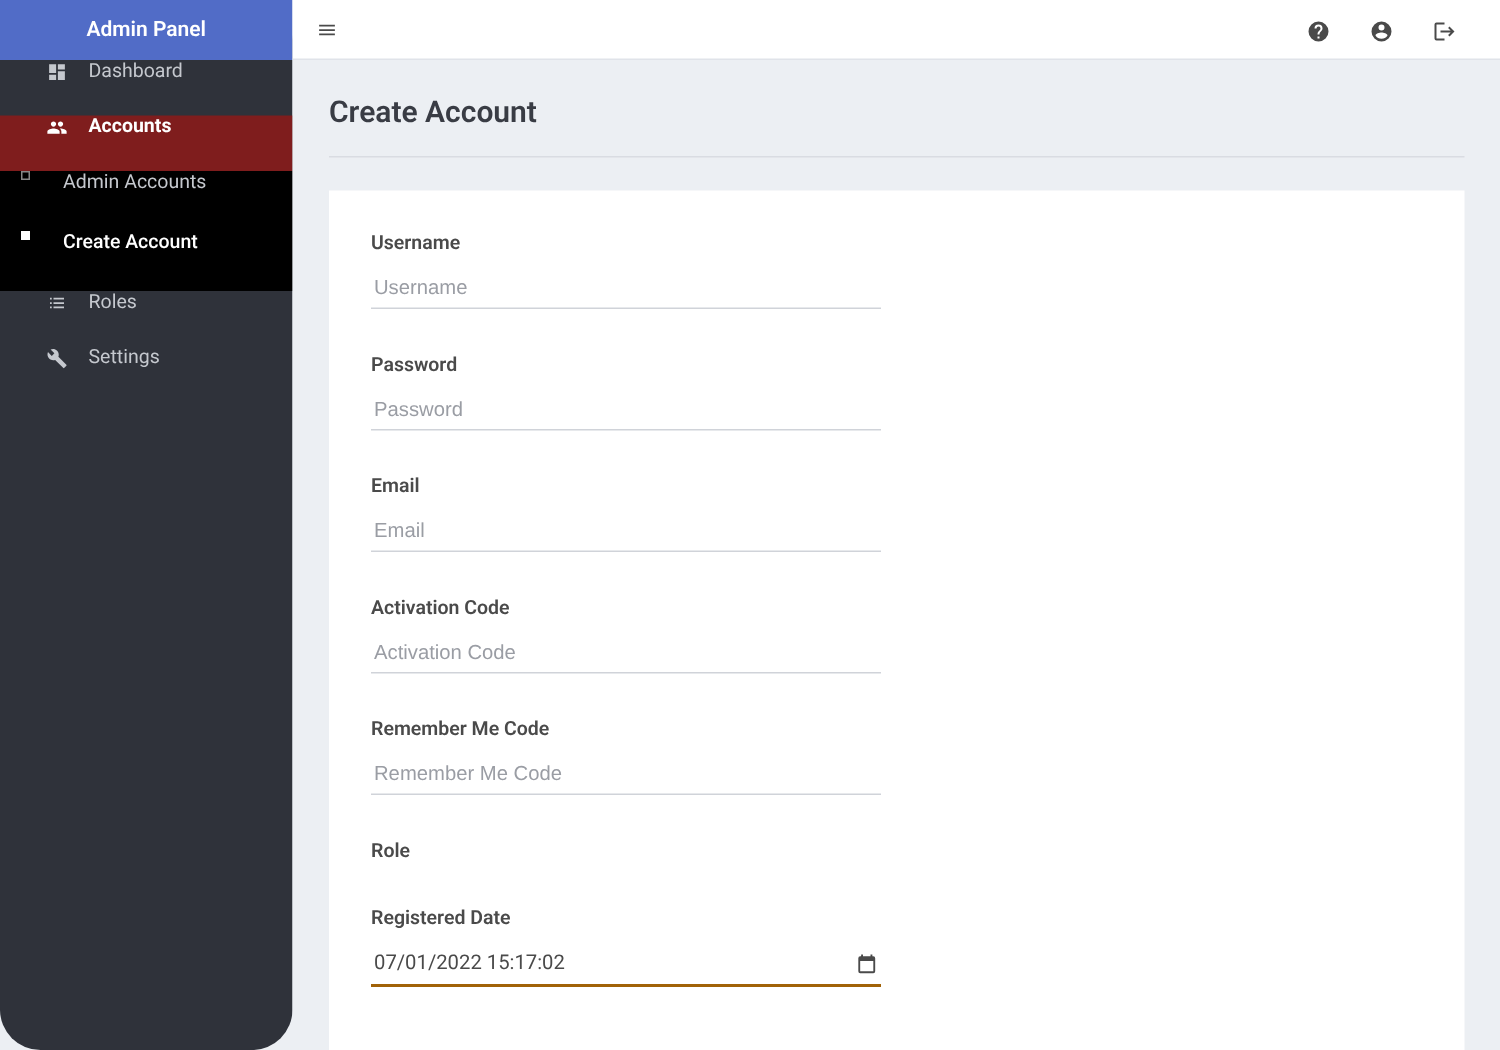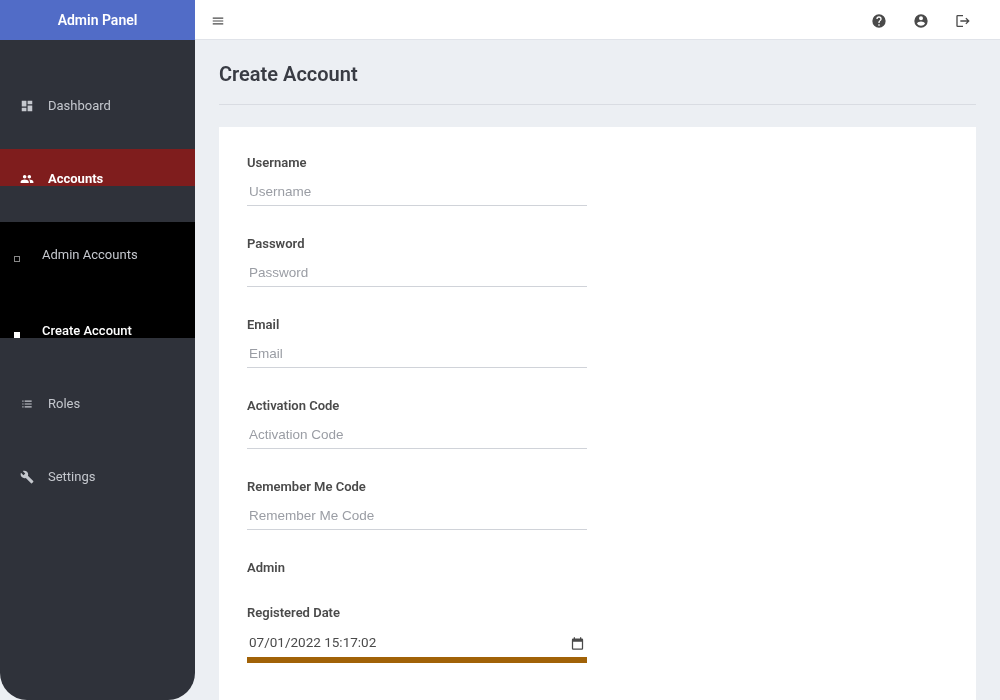--- a/index.html
+++ b/index.html
@@ -3,21 +3,21 @@
 <meta charset="utf-8">
 <style>
   * { box-sizing: border-box; margin: 0; padding: 0; }
   html, body { height: 100%; font-family: -apple-system, BlinkMacSystemFont, "Segoe UI", Roboto, sans-serif; font-size: 14px; color: #4a4a4a; }
   body { display: flex; width: 1000px; height: 700px; overflow: hidden; background: #eceff3; }
 
   
   .sidebar { width: 195px; background: #2f323a; color: #c5c8ce; display: flex; flex-direction: column; flex-shrink: 0; border-radius: 27px; }
   .brand { background: #516cc7; color: #fff; height: 40px; display: flex; align-items: center; justify-content: center; font-weight: 600; font-size: 14px; }
   .nav { list-style: none; }
-  .nav-item { display: flex; align-items: flex-end; padding: 0 18px; height: 37px; font-size: 13px; cursor: pointer; color: #c5c8ce; margin-top: 36px; }
+  .nav-item { display: flex; align-items: flex-start; padding: 0 29px; height: 37px; font-size: 13px; cursor: pointer; color: #c5c8ce; }
   .nav-item.active { background: #7f1d1d; color: #fff; font-weight: 700; }
   .nav-item .nav-icon { width: 18px; text-align: center; margin-right: 12px; font-size: 13px; }
   .nav-item .nav-label { flex: 1; }
   .subnav { list-style: none; background: #000; }
   .subnav .nav-item { padding-left: 14px; height: 40px; font-size: 13px; }
   .subnav .nav-item.sub-active { color: #fff; font-weight: 500; }
   .subnav .bullet { width: 6px; height: 6px; border: 1px solid #888; margin-right: 22px; display: inline-block; }
   .subnav .bullet.filled { background: #fff; border-color: #fff; }
 
   
@@ -36,21 +36,21 @@
   .form-input, .form-select {
     width: 340px; border: none; border-bottom: 1px solid #d0d3d9;
     padding: 6px 2px; font-size: 13.5px; color: #4a4a4a; background: transparent; outline: none;
   }
   .form-input::placeholder { color: #9a9da4; }
   .form-select { appearance: none; cursor: pointer; padding-right: 24px; }
   .select-wrap { position: relative; width: 340px; }
   .select-wrap .chevron { position: absolute; right: 4px; top: 6px; pointer-events: none; font-size: 12px; color: #4a4a4a; }
 
   .date-input {
-    width: 340px; border: none; border-bottom: 6px solid #a16207;
+    width: 340px; border: none; border-bottom: 2px solid #a16207;
     padding: 6px 2px; font-size: 13.5px; color: #4a4a4a; background: transparent; outline: none;
     display: flex; justify-content: space-between; align-items: center;
   }
   .date-input .cal { font-size: 14px; }
 
   
   .icon-svg { width: 14px; height: 14px; display: inline-block; vertical-align: middle; fill: currentColor; }
 </style>
 </head>
 <body>
@@ -160,21 +160,21 @@
         <label class="form-label">Activation Code</label>
         <input class="form-input" type="text" placeholder="Activation Code" style="">
       </div>
 
       <div class="form-group">
         <label class="form-label">Remember Me Code</label>
         <input class="form-input" type="text" placeholder="Remember Me Code" style="">
       </div>
 
       <div class="form-group">
-        <label class="form-label">Admin</label>
+        <label class="form-label">Role</label>
       </div>
 
       <div class="form-group">
         <label class="form-label">Registered Date</label>
         <div class="date-input">
           <span>07/01/2022 15:17:02</span>
           <span class="cal">
             <svg class="icon-svg" style="width:15px;height:15px" viewBox="0 0 24 24">
                 <path d="M19 4h-1V2h-2v2H8V2H6v2H5a2 2 0 00-2 2v14a2 2 0 002 2h14a2 2 0 002-2V6a2 2 0 00-2-2zm0 16H5V9h14v11z"></path>
               </svg>

